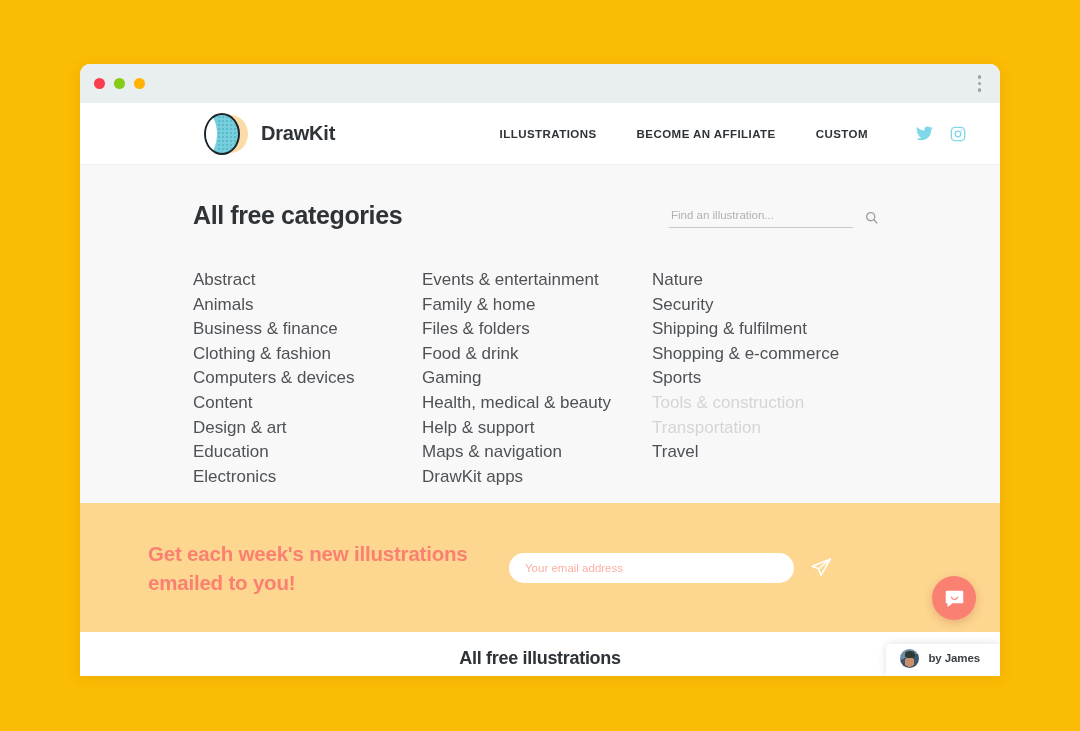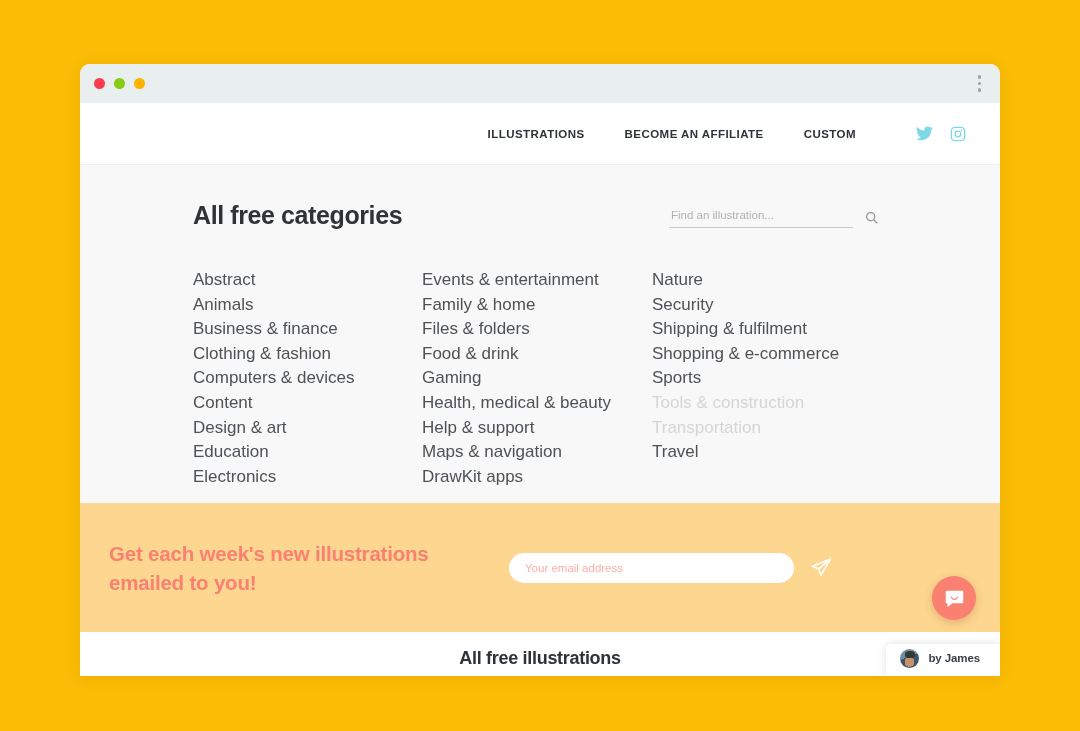--- a/index.html
+++ b/index.html
@@ -129,21 +129,21 @@
   .nav-link {
     font-size: 11.5px;
     font-weight: bold;
     letter-spacing: 0.45px;
     color: #2E3338;
     text-decoration: none;
     padding: 8px 0;
     margin-right: 40px;
     white-space: nowrap;
   }
-  .nav-link:last-of-type { margin-right: 16px; }
+  .nav-link:last-of-type { margin-right: 4px; }
 
   .social {
     display: flex;
     align-items: center;
     gap: 17px;
     margin-left: 44px;
   }
   .social-icon { display: block; line-height: 0; }
 
   
@@ -200,21 +200,21 @@
     white-space: nowrap;
   }
   .cat-link.muted { color: #D3D5D7; }
 
   
   .newsletter {
     background: #FDD68F;
     height: 129px;
     display: flex;
     align-items: center;
-    padding: 0 122px 0 29px;
+    padding: 0 122px 0 68px;
     position: relative;
   }
   .nl-head {
     color: #FA8072;
     font-size: 20.5px;
     font-weight: bold;
     line-height: 29px;
     letter-spacing: -0.2px;
     max-width: 380px;
   }
@@ -325,20 +325,27 @@
       <span class="dot yellow"></span>
     </div>
     <div class="kebab">
       <span></span>
         <span></span>
         <span></span>
     </div>
   </div>
 
   <div class="site-header">
+    <div class="brand">
+      <div class="brand-mark">
+        <div class="shadow"></div>
+        <div class="disc"></div>
+      </div>
+      <span class="brand-name">DrawKit</span>
+    </div>
 
     <nav class="nav">
       <a class="nav-link" href="#">ILLUSTRATIONS</a>
       <a class="nav-link" href="#">BECOME AN AFFILIATE</a>
       <a class="nav-link" href="#">CUSTOM</a>
 
       <div class="social">
         <a class="social-icon" href="#">
           <svg width="17" height="15" viewBox="0 0 24 20" fill="#7FD8E8">
             <path d="M24 2.4c-.9.4-1.8.7-2.8.8 1-.6 1.8-1.6 2.2-2.7-.9.6-2 1-3.1 1.2A4.9 4.9 0 0 0 16.6 0a4.9 4.9 0 0 0-4.9 4.9c0 .4 0 .8.1 1.1A13.9 13.9 0 0 1 1.7.9 4.9 4.9 0 0 0 3.2 7.4c-.8 0-1.6-.2-2.2-.6v.1c0 2.4 1.7 4.4 3.9 4.8-.4.1-.8.2-1.3.2-.3 0-.6 0-.9-.1a4.9 4.9 0 0 0 4.6 3.4A9.9 9.9 0 0 1 0 17.3a14 14 0 0 0 7.5 2.2c9.1 0 14-7.5 14-14v-.6c1-.7 1.8-1.6 2.5-2.5z"></path>

